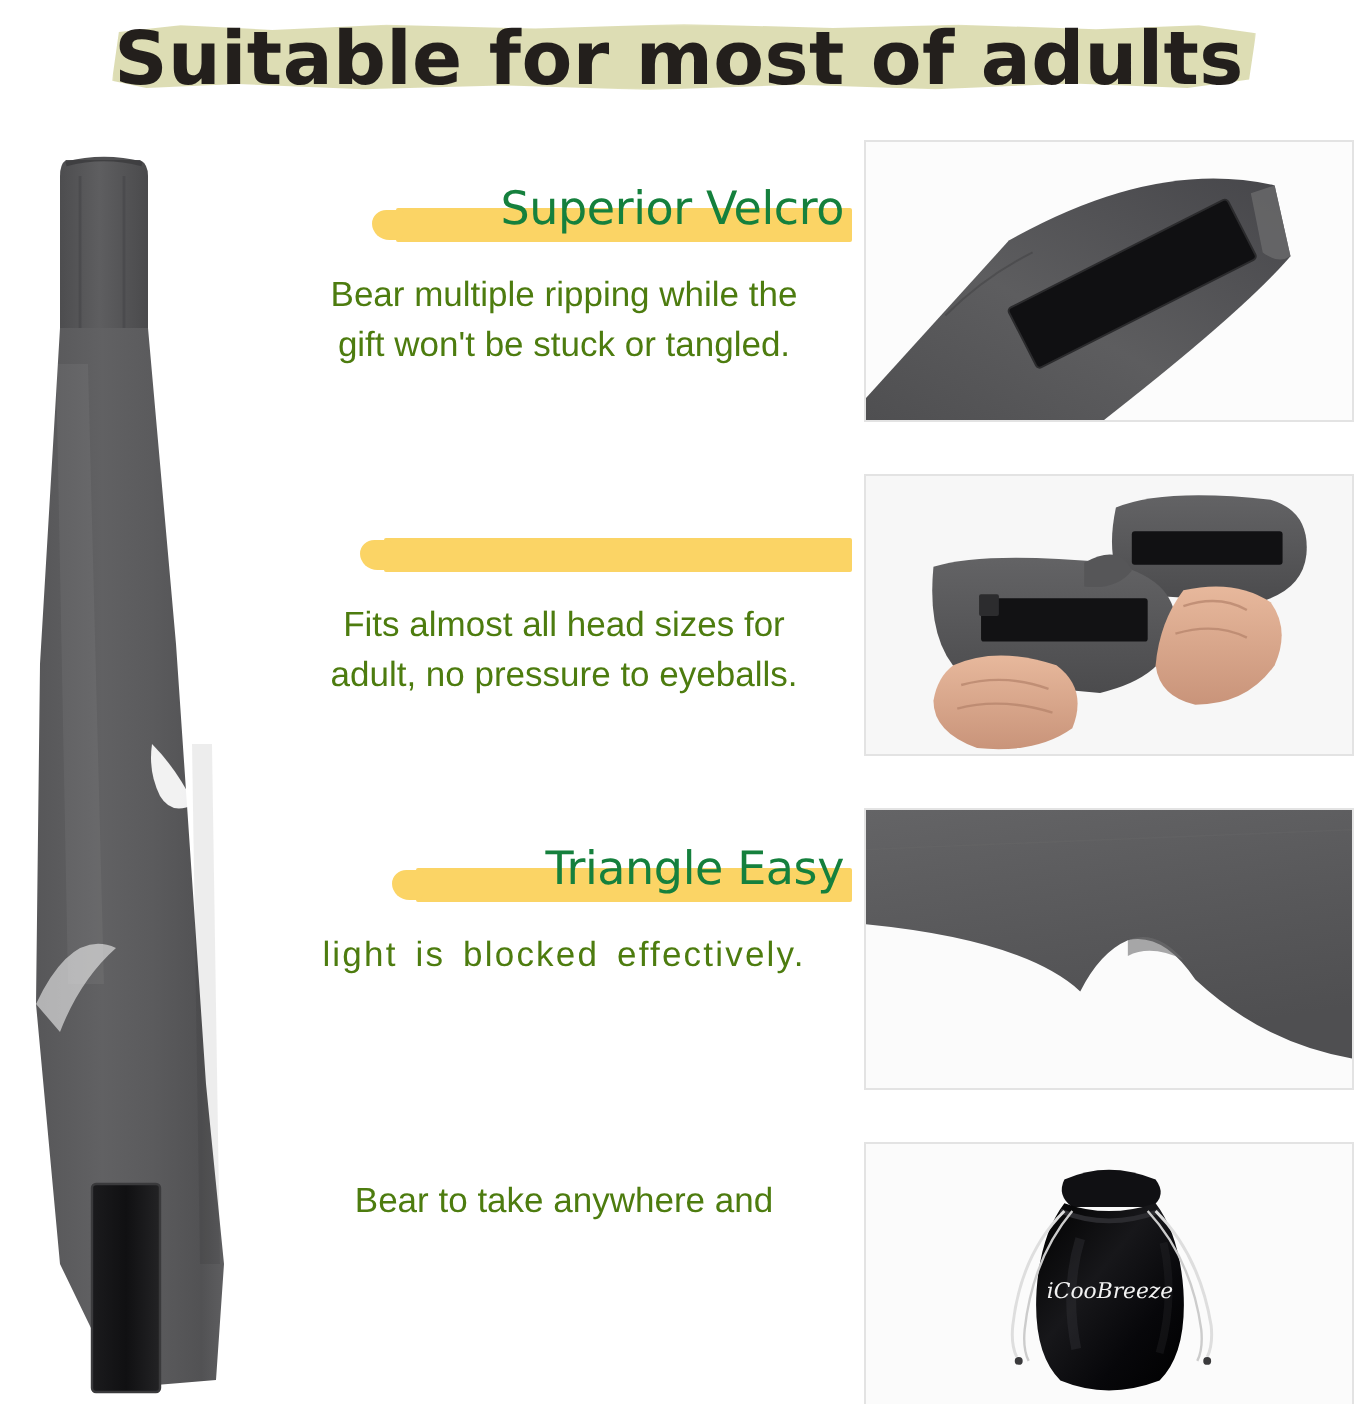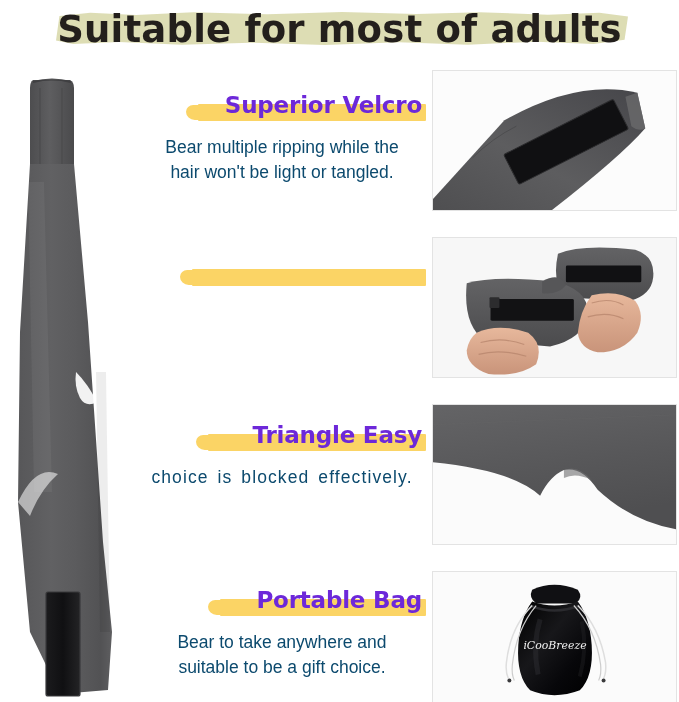--- a/index.html
+++ b/index.html
@@ -65,31 +65,31 @@
     border-radius:1px;
   }
   .hl-bar::before{
     content:"";
     position:absolute; left:-12px; top:1px; width:16px; height:15px;
     background:#fbd465;
     border-radius:45% 15% 25% 55%;
   }
   .feature-heading {
     position:relative; z-index:2;
-    font-size:23px; font-weight:bold; color:#6d28d9;
+    font-size:23px; font-weight:normal; color:#15803d;
     font-family:"DejaVu Sans", sans-serif;
     white-space:nowrap;
     letter-spacing:-0.2px;
   }
   .feature-body {
     margin-top:9px;
     text-align:center;
     font-size:17.5px;
     line-height:25px;
-    color:#0c4a6e;
+    color:#4d7c0f;
     font-family:"Liberation Sans", sans-serif;
     padding:0 6px 0 4px;
   }
   .feature-body .ln { display:block; white-space:nowrap; }
   .feature-body .ln.spread { letter-spacing:1.1px; word-spacing:3px; }
 
   
   #photos { position:absolute; left:432px; top:70px; width:247px; }
   .photo-frame {
     position:absolute; left:0; width:245px; height:141px;
@@ -150,48 +150,47 @@
 
 <div id="features">
 
   <div class="feature" style="top:12px;">
     <div class="feature-heading-wrap">
       <span class="hl-bar" style="width:228px;"></span>
       <span class="feature-heading">Superior Velcro</span>
     </div>
     <div class="feature-body">
       <span class="ln">Bear multiple ripping while the</span>
-      <span class="ln">hair won't be light or tangled.</span>
+      <span class="ln">gift won't be stuck or tangled.</span>
     </div>
   </div>
 
   <div class="feature" style="top:177px;">
     <div class="feature-heading-wrap">
       <span class="hl-bar" style="width:234px;"></span>
+    </div>
+    <div class="feature-body">
+      <span class="ln">Fits almost all head sizes for</span>
+      <span class="ln">adult, no pressure to eyeballs.</span>
     </div>
   </div>
 
   <div class="feature" style="top:342px;">
     <div class="feature-heading-wrap">
       <span class="hl-bar" style="width:218px;"></span>
       <span class="feature-heading">Triangle Easy</span>
     </div>
     <div class="feature-body">
-      <span class="ln spread">choice  is  blocked  effectively.</span>
+      <span class="ln spread">light  is  blocked  effectively.</span>
     </div>
   </div>
 
   <div class="feature" style="top:507px;">
-    <div class="feature-heading-wrap">
-      <span class="hl-bar" style="width:206px;"></span>
-      <span class="feature-heading">Portable Bag</span>
-    </div>
     <div class="feature-body">
       <span class="ln">Bear to take anywhere and</span>
-      <span class="ln">suitable to be a gift choice.</span>
     </div>
   </div>
 </div>
 
 <div id="photos">
 
   <div class="photo-frame" style="top:0px;">
     <svg viewBox="0 0 245 141" preserveAspectRatio="none">
       <rect width="245" height="141" fill="#fcfcfc"></rect>
       <defs>

